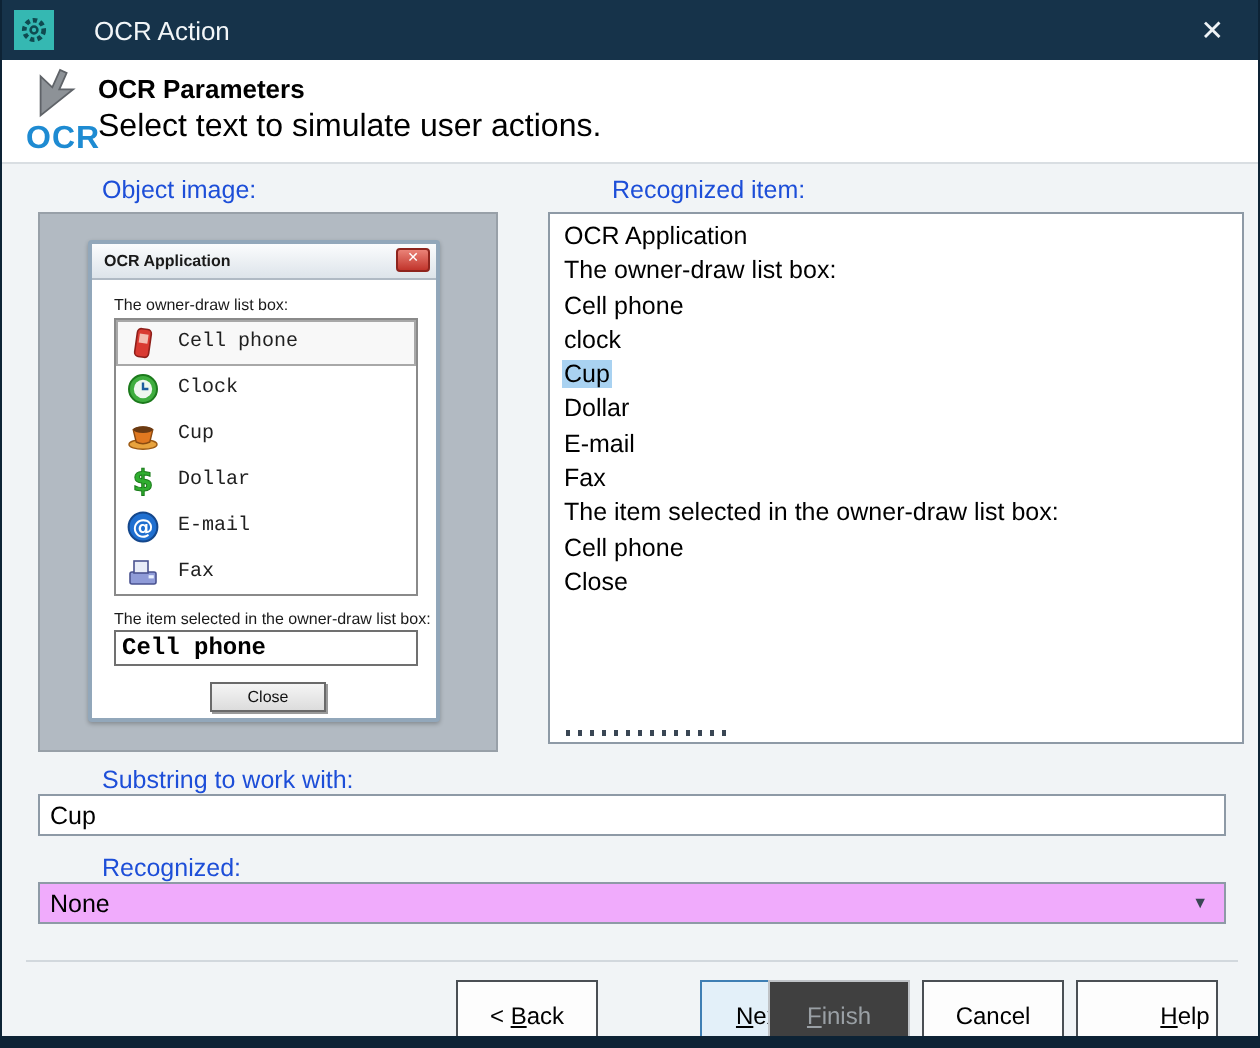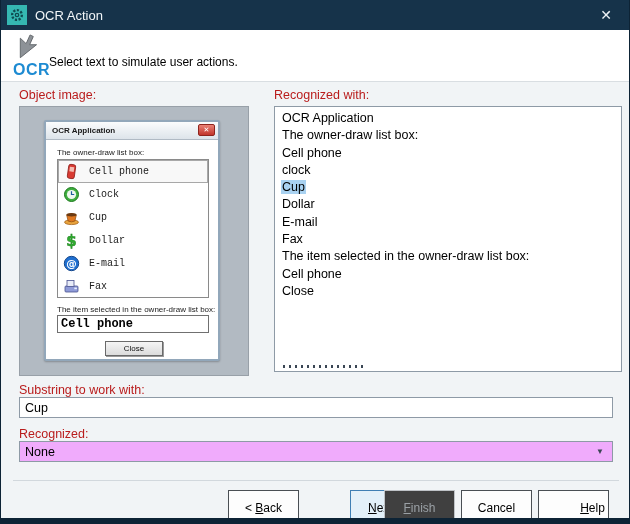--- a/index.html
+++ b/index.html
@@ -5,33 +5,33 @@
   * { margin:0; padding:0; box-sizing:border-box; }
   html,body { width:630px; height:524px; }
   body { font-family:"Liberation Sans", sans-serif; }
 
   .frame { position:relative; width:630px; height:524px; background:#0d2335; }
   .inner { position:absolute; left:1px; right:1px; top:0; bottom:6px; background:#f1f4f6; overflow:hidden; }
 
   
   .titlebar { position:absolute; left:0; top:0; right:0; height:30px; background:#16334a; display:flex; align-items:center; }
   .app-icon { width:20px; height:20px; margin-left:6px; background:#35b8b2; display:flex; align-items:center; justify-content:center; flex:0 0 auto; }
-  .tb-title { color:#f2f6f8; font-size:13px; margin-left:8px; }
+  .tb-title { color:#f2f6f8; font-size:13px; margin-left:20px; }
   .tb-close { margin-left:auto; margin-right:17px; color:#eef3f6; font-size:14px; cursor:default; line-height:30px; }
 
   
   .header { position:absolute; left:0; top:30px; right:0; height:52px; background:#ffffff; border-bottom:1px solid #d9dee2; }
   .logo { position:absolute; left:12px; top:3px; width:42px; height:46px; }
   .logo svg { position:absolute; left:6px; top:0; }
   .logo-text { position:absolute; left:0; bottom:0; font-size:16px; font-weight:bold; color:#1e8bd2; letter-spacing:0.5px; }
   .hd-title { position:absolute; left:48px; top:7px; font-size:13px; font-weight:bold; color:#000; }
-  .hd-sub { position:absolute; left:48px; top:25px; font-size:12px; color:#000; }
+  .hd-sub { position:absolute; left:48px; top:25px; font-size:16px; color:#000; }
 
   
-  .lbl { position:absolute; font-size:12.5px; color:#b91c1c; }
+  .lbl { position:absolute; font-size:12.5px; color:#1d4ed8;margin-left:32px; }
 
   
   .obj-panel { position:absolute; left:18px; top:106px; width:230px; height:270px; background:#b2bac2; border:1px solid #98a0a8; }
   .app-window { position:absolute; left:24px; top:13px; width:176px; height:241px; background:#ffffff; border:2px solid #92a7ba; border-radius:2px; box-shadow:0 1px 2px rgba(0,0,0,0.25); }
   .app-titlebar { position:relative; height:18px; background:linear-gradient(#fbfcfd,#dde4ea); border-bottom:1px solid #b0bac4; }
   .app-tb-title { position:absolute; left:6px; top:4px; font-size:8px; font-weight:bold; color:#1a1a1a; }
   .app-tb-close { position:absolute; right:3px; top:2px; width:17px; height:12px; background:linear-gradient(#ea8277,#c1352c); border:1px solid #8e241d; border-radius:2px; color:#ffffff; font-size:7px; line-height:10px; text-align:center; }
   .app-list-label { position:absolute; left:11px; top:26px; font-size:8px; color:#1a1a1a; }
   .app-list { position:absolute; left:11px; top:37px; width:152px; height:139px; background:#ffffff; border:1px solid #8a8a8a; }
   .app-item { height:23px; display:flex; align-items:center; padding-left:5px; gap:9px; }
@@ -84,25 +84,26 @@
 
     <div class="header">
       <span class="logo">
         <svg width="26" height="26" viewBox="0 0 20 20">
           <g transform="scale(1,-1) translate(0,-20)">
             <polygon points="1,1 1,16 5.5,11.8 8.5,18.5 11,17.3 8.2,11 13.5,11" fill="#8d9297" stroke="#5f6368" stroke-width="0.7"></polygon>
           </g>
         </svg>
         <span class="logo-text">OCR</span>
       </span>
+      <div class="hd-title">OCR Parameters</div>
       <div class="hd-sub">Select text to simulate user actions.</div>
     </div>
 
     <div class="lbl" style="left:18px; top:88px;">Object image:</div>
-    <div class="lbl" style="left:273px; top:88px;">Recognized with:</div>
+    <div class="lbl" style="left:273px; top:88px;">Recognized item:</div>
 
     <div class="obj-panel">
       <div class="app-window">
         <div class="app-titlebar">
           <span class="app-tb-title">OCR Application</span>
           <span class="app-tb-close">✕</span>
         </div>
         <div class="app-list-label">The owner-draw list box:</div>
 
         <div class="app-list">

